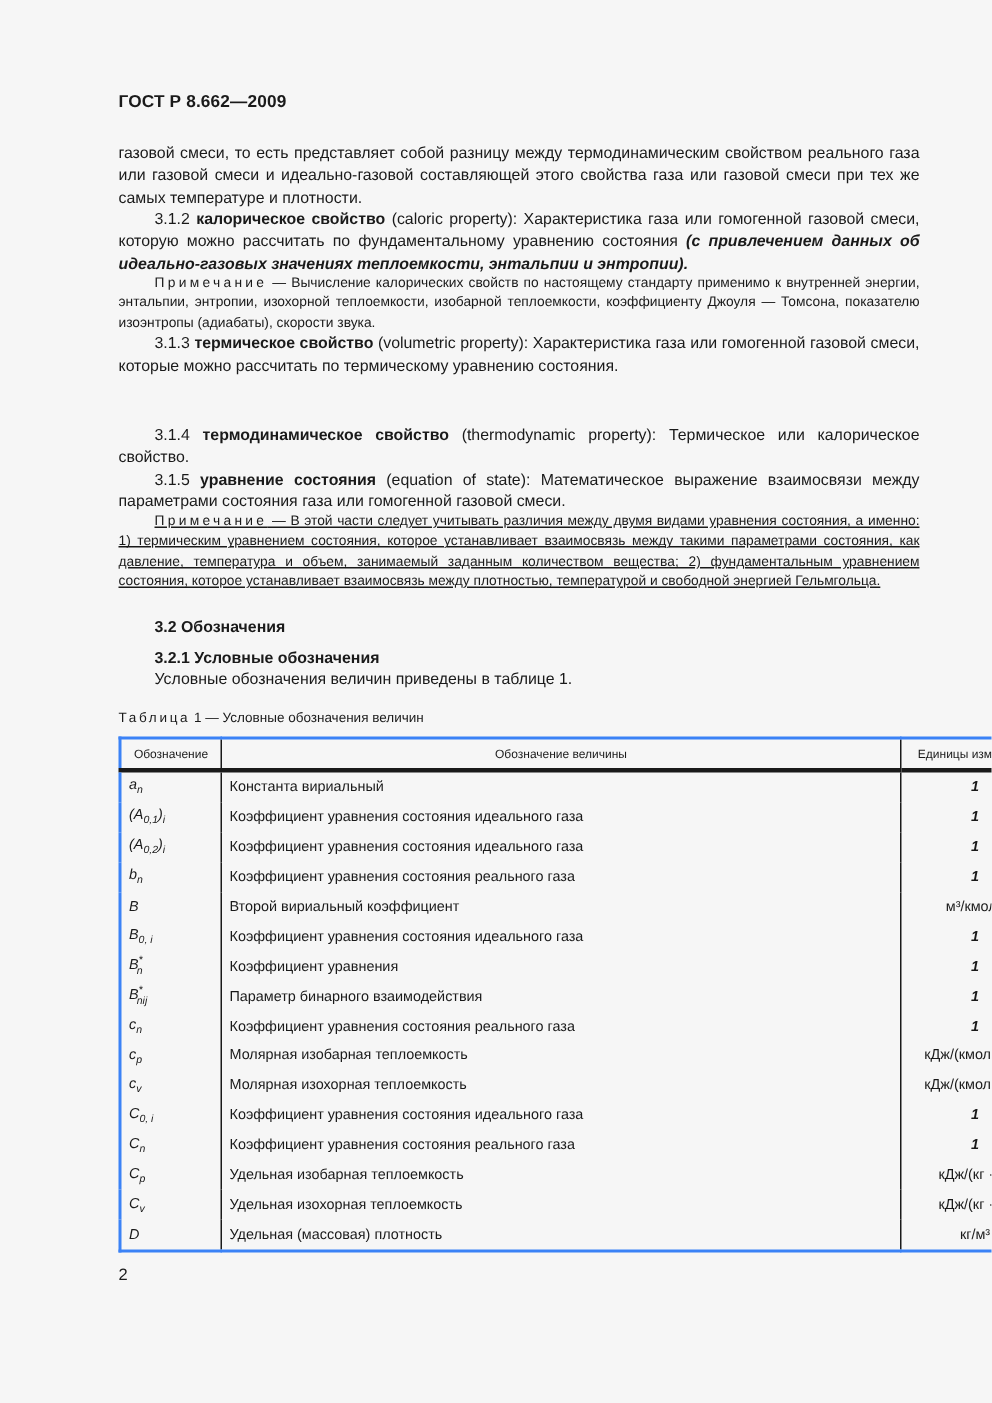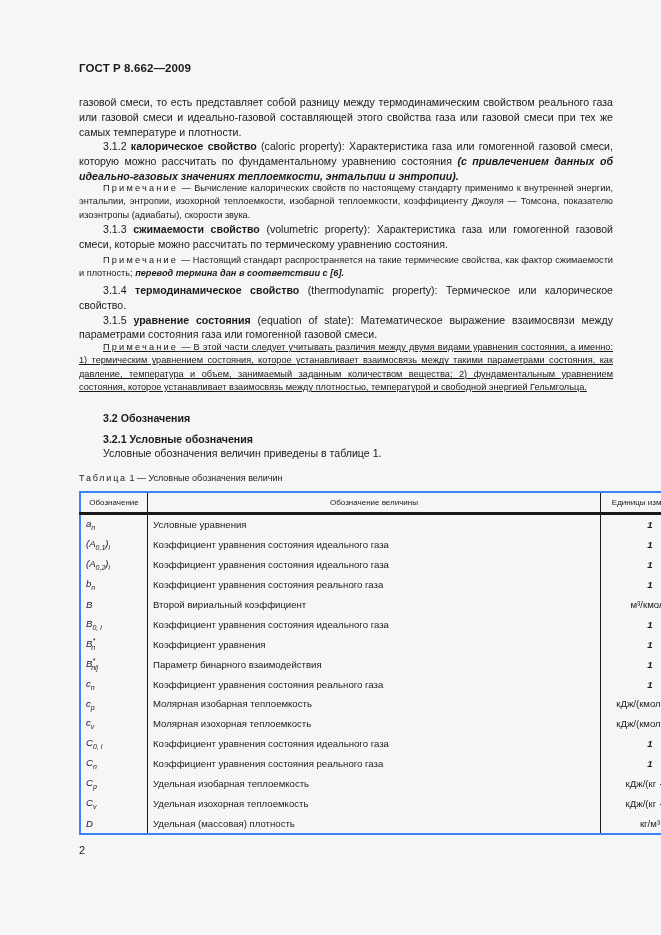--- a/index.html
+++ b/index.html
@@ -75,26 +75,23 @@
   <div class="body-text" style="top:95px;">
     <p>газовой смеси, то есть представляет собой разницу между термодинамическим свойством реального газа или газовой смеси и идеально-газовой составляющей этого свойства газа или газовой смеси при тех же самых температуре и плотности.</p>
     <p class="indent"><span>3.1.2 </span><span class="b">калорическое свойство</span><span> (caloric property): Характеристика газа или гомогенной газовой смеси, которую можно рассчитать по фундаментальному уравнению состояния </span><span class="bi">(с привлечением данных об идеально-газовых значениях теплоемкости, энтальпии и энтропии).</span></p>
   </div>
 
   <div class="body-text note" style="top:182px;">
     <p class="indent"><span class="spaced">Примечание</span><span> — Вычисление калорических свойств по настоящему стандарту применимо к внутренней энергии, энтальпии, энтропии, изохорной теплоемкости, изобарной теплоемкости, коэффициенту Джоуля — Томсона, показателю изоэнтропы (адиабаты), скорости звука.</span></p>
   </div>
 
   <div class="body-text" style="top:222px;">
-    <p class="indent"><span>3.1.3 </span><span class="b">сжимаемости свойство</span><span> (volumetric property): Характеристика газа или гомогенной газовой смеси, которые можно рассчитать по термическому уравнению состояния.</span></p>
+    <p class="indent"><span>3.1.3 </span><span class="b">термическое свойство</span><span> (volumetric property): Характеристика газа или гомогенной газовой смеси, которые можно рассчитать по термическому уравнению состояния.</span></p>
   </div>
 
-  <div class="body-text note" style="top:254px;">
-    <p class="indent"><span class="spaced">Примечание</span><span> — Настоящий стандарт распространяется на такие термические свойства, как фактор сжимаемости и плотность; </span><span class="bi">перевод термина дан в соответствии с [6].</span></p>
-  </div>
 
   <div class="body-text" style="top:283px;">
     <p class="indent"><span>3.1.4 </span><span class="b">термодинамическое свойство</span><span> (thermodynamic property): Термическое или калорическое свойство.</span></p>
     <p class="indent"><span>3.1.5 </span><span class="b">уравнение состояния</span><span> (equation of state): Математическое выражение взаимосвязи между параметрами состояния газа или гомогенной газовой смеси.</span></p>
   </div>
 
   <div class="body-text note" style="top:341px;text-decoration:underline;">
     <p class="indent"><span class="spaced">Примечание</span><span> — В этой части следует учитывать различия между двумя видами уравнения состояния, а именно: 1) термическим уравнением состояния, которое устанавливает взаимосвязь между такими параметрами состояния, как давление, температура и объем, занимаемый заданным количеством вещества; 2) фундаментальным уравнением состояния, которое устанавливает взаимосвязь между плотностью, температурой и свободной энергией Гельмгольца.</span></p>
   </div>
 
@@ -108,21 +105,21 @@
     <thead>
       <tr>
         <th class="col1">Обозначение</th>
         <th>Обозначение величины</th>
         <th class="col3">Единицы измерений</th>
       </tr>
     </thead>
     <tbody id="table-body">
         <tr>
           <td><span>a</span><sub>n</sub></td>
-          <td>Условные уравнения</td>
+          <td>Константа вириальный</td>
           <td class="unit one">1</td>
         </tr>
         <tr>
           <td><span>(A</span><sub>0,1</sub><span>)</span><sub>i</sub></td>
           <td>Коэффициент уравнения состояния идеального газа</td>
           <td class="unit one">1</td>
         </tr>
         <tr>
           <td><span>(A</span><sub>0,2</sub><span>)</span><sub>i</sub></td>
           <td>Коэффициент уравнения состояния идеального газа</td>

